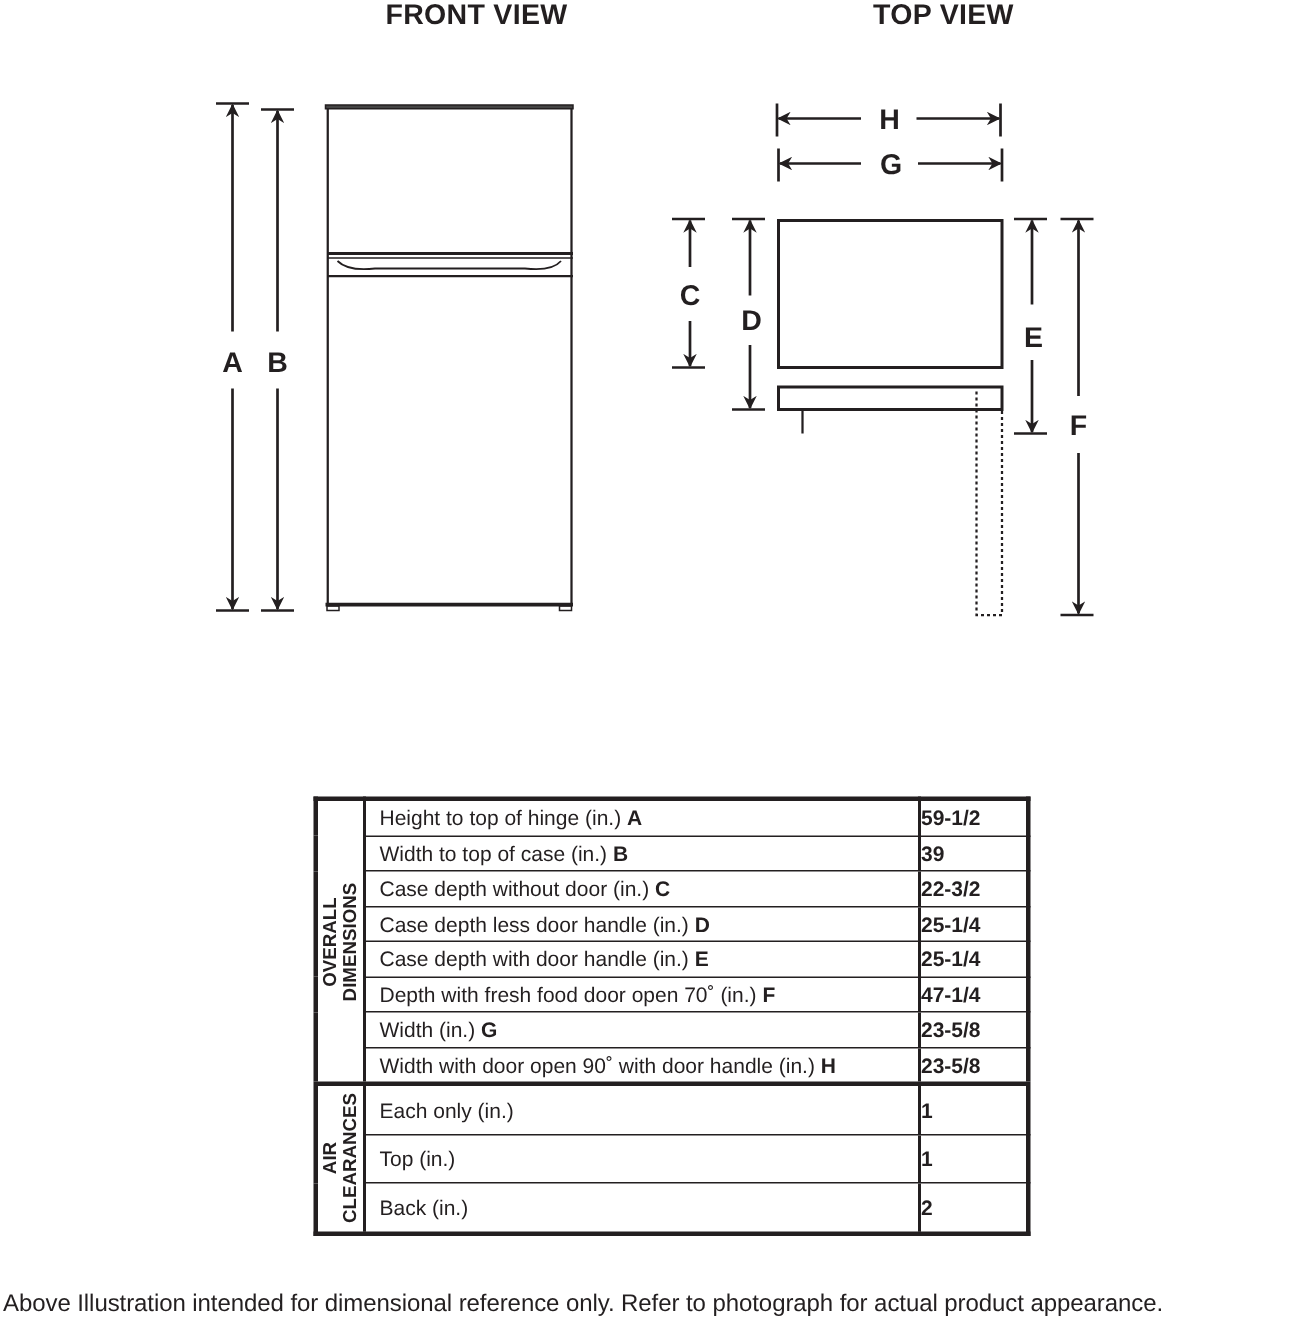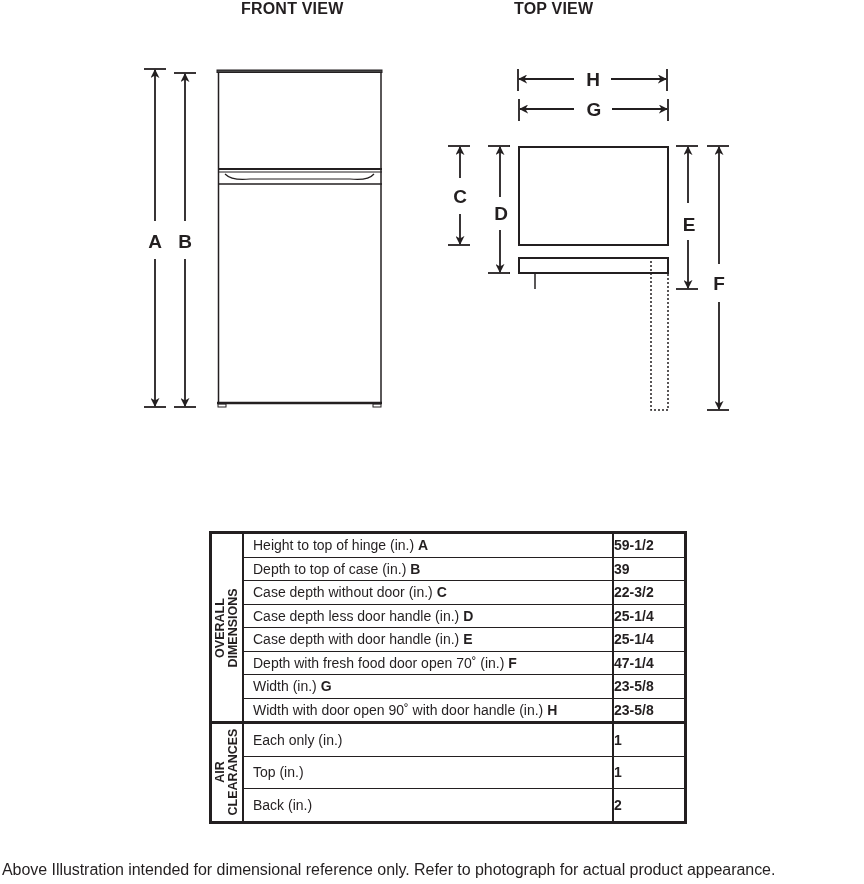--- a/index.html
+++ b/index.html
@@ -1,19 +1,19 @@
 <!DOCTYPE html>
 <html><head>
 <meta charset="utf-8">
 <style>
   html, body { margin: 0; padding: 0; background: #ffffff; }
   body { width: 864px; height: 884px; position: relative; overflow: hidden; font-family: "Liberation Sans", sans-serif; color: #231f20; }
-  .view-title { position: absolute; top: 0; font-weight: bold; font-size: 16px; letter-spacing: 0.2px; color: #231f20; }
+  .view-title { position: absolute; top: 0; font-weight: bold; font-size: 19px; letter-spacing: 0.2px; color: #231f20; margin-left: 16px; }
   #front-title { left: 241px; }
-  #top-title { left: 514px; }
+  #top-title { left: 566px; }
   svg.diagram { position: absolute; left: 0; top: 0; }
   .dim-label { font-family: "Liberation Sans", sans-serif; font-weight: bold; font-size: 19px; fill: #231f20; }
 
   table.specs { position: absolute; left: 209px; top: 531px; width: 478px; border-collapse: collapse; border: 3px solid #231f20; }
   table.specs td { border: 1.5px solid #231f20; padding: 0 0 0 9px; font-size: 14px; line-height: 1; white-space: nowrap; margin-top: 39px; }
   table.specs td.section { width: 30px; padding: 0; border-right: 2.5px solid #231f20; position: relative; }
   table.specs td.val { width: 70px; text-align: left; font-weight: bold; padding: 0; border-left: 2.5px solid #231f20; }
   table.specs tr.ov td { height: 22.5px; }
   table.specs tr.air td { height: 31.5px; }
   table.specs tr.air-first td { border-top: 3px solid #231f20; }
@@ -125,21 +125,21 @@
       <td class="section" rowspan="8">
         <div class="section-label">
           <div>OVERALL</div>
           <div>DIMENSIONS</div>
         </div>
       </td>
       <td><span>Height to top of hinge (in.)</span> <span class="letter">A</span></td>
       <td class="val">59-1/2</td>
     </tr>
     <tr class="ov">
-      <td><span>Depth to top of case (in.)</span> <span class="letter">B</span></td>
+      <td><span>Width to top of case (in.)</span> <span class="letter">B</span></td>
       <td class="val">39</td>
     </tr>
     <tr class="ov">
       <td><span>Case depth without door (in.)</span> <span class="letter">C</span></td>
       <td class="val">22-3/2</td>
     </tr>
     <tr class="ov">
       <td><span>Case depth less door handle (in.)</span> <span class="letter">D</span></td>
       <td class="val">25-1/4</td>
     </tr>

